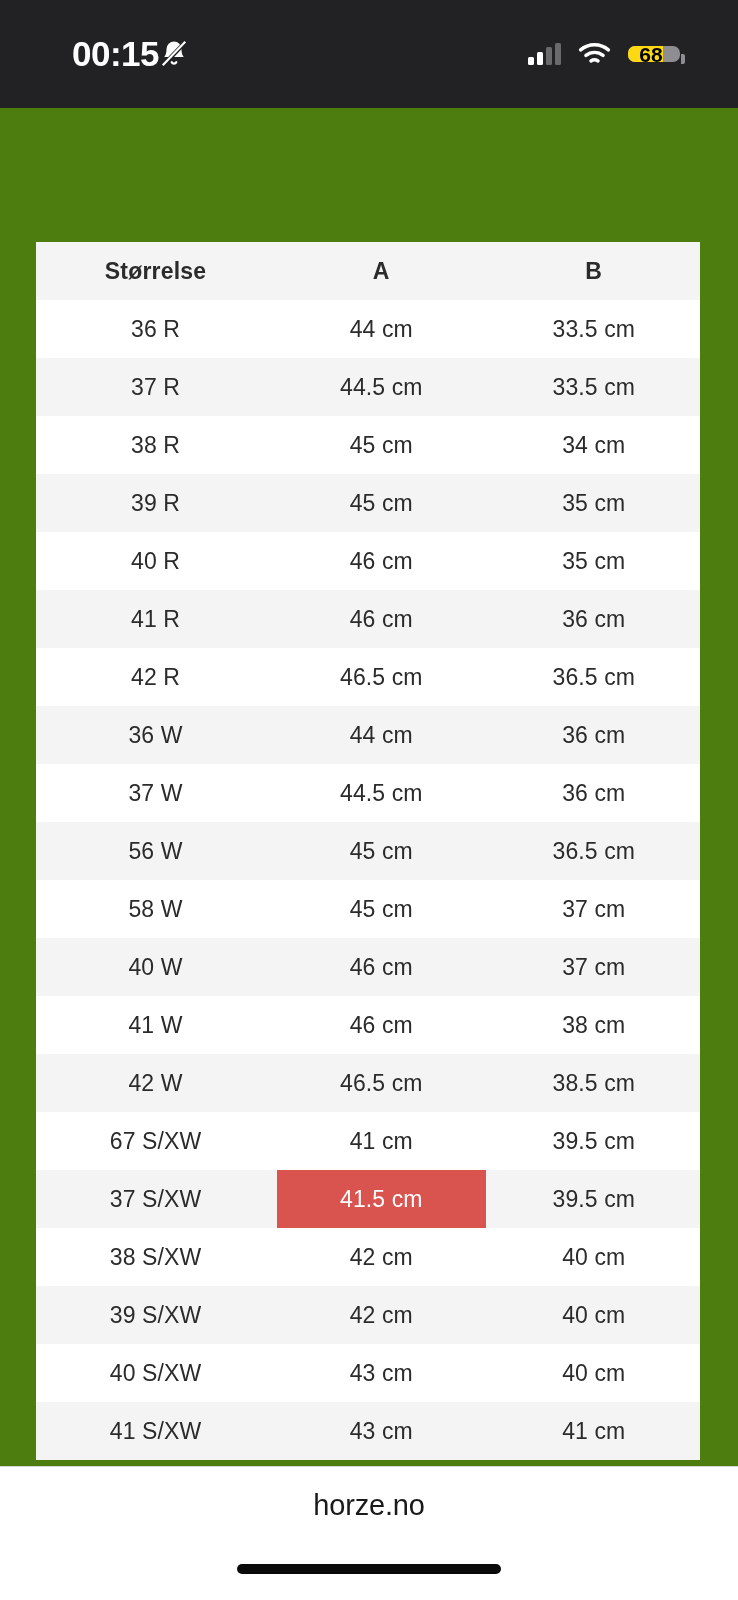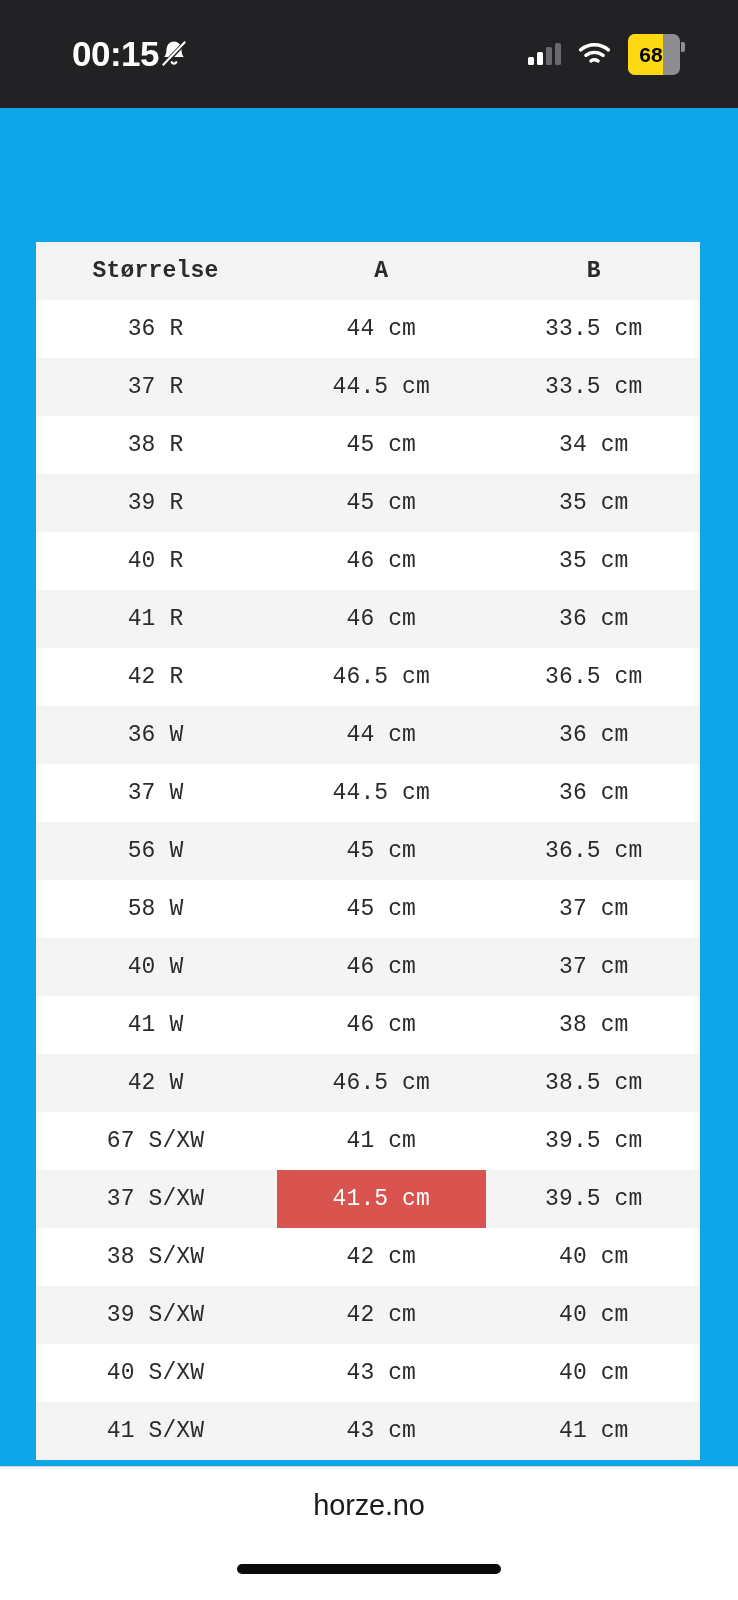--- a/index.html
+++ b/index.html
@@ -53,21 +53,21 @@
   .cellular-icon { display: flex; align-items: flex-end; gap: 3px; height: 22px; }
   .cellular-icon i { width: 6px; background: #ffffff; border-radius: 1.5px; display: block; }
   .cellular-icon i:nth-child(1) { height: 8px; }
   .cellular-icon i:nth-child(2) { height: 13px; }
   .cellular-icon i:nth-child(3) { height: 18px; background: #6a6a6d; }
   .cellular-icon i:nth-child(4) { height: 22px; background: #6a6a6d; }
   .wifi-icon { display: block; width: 33px; height: 24px; }
   .battery-icon {
     position: relative;
     width: 52px;
-    height: 41px;
+    height: 16px;
     border-radius: 7px;
     background: #8e8e92;
     display: flex;
     align-items: center;
     overflow: visible;
   }
   .battery-fill {
     position: absolute;
     left: 0; top: 0; bottom: 0;
     width: 68%;
@@ -92,23 +92,22 @@
     font-weight: bold;
     color: #000000;
     padding-right: 6px;
     line-height: 1;
   }
 
   
   .content {
     flex: 1 1 auto;
     position: relative;
-    background: #0ea5e9;
+    background: #4d7c0f;
     overflow: hidden;
-    font-family: Liberation Mono, monospace;
   }
   .close-btn {
     position: absolute;
     top: 134px;
     right: 28px;
     width: 54px;
     height: 54px;
     display: flex;
     align-items: center;
     justify-content: center;

